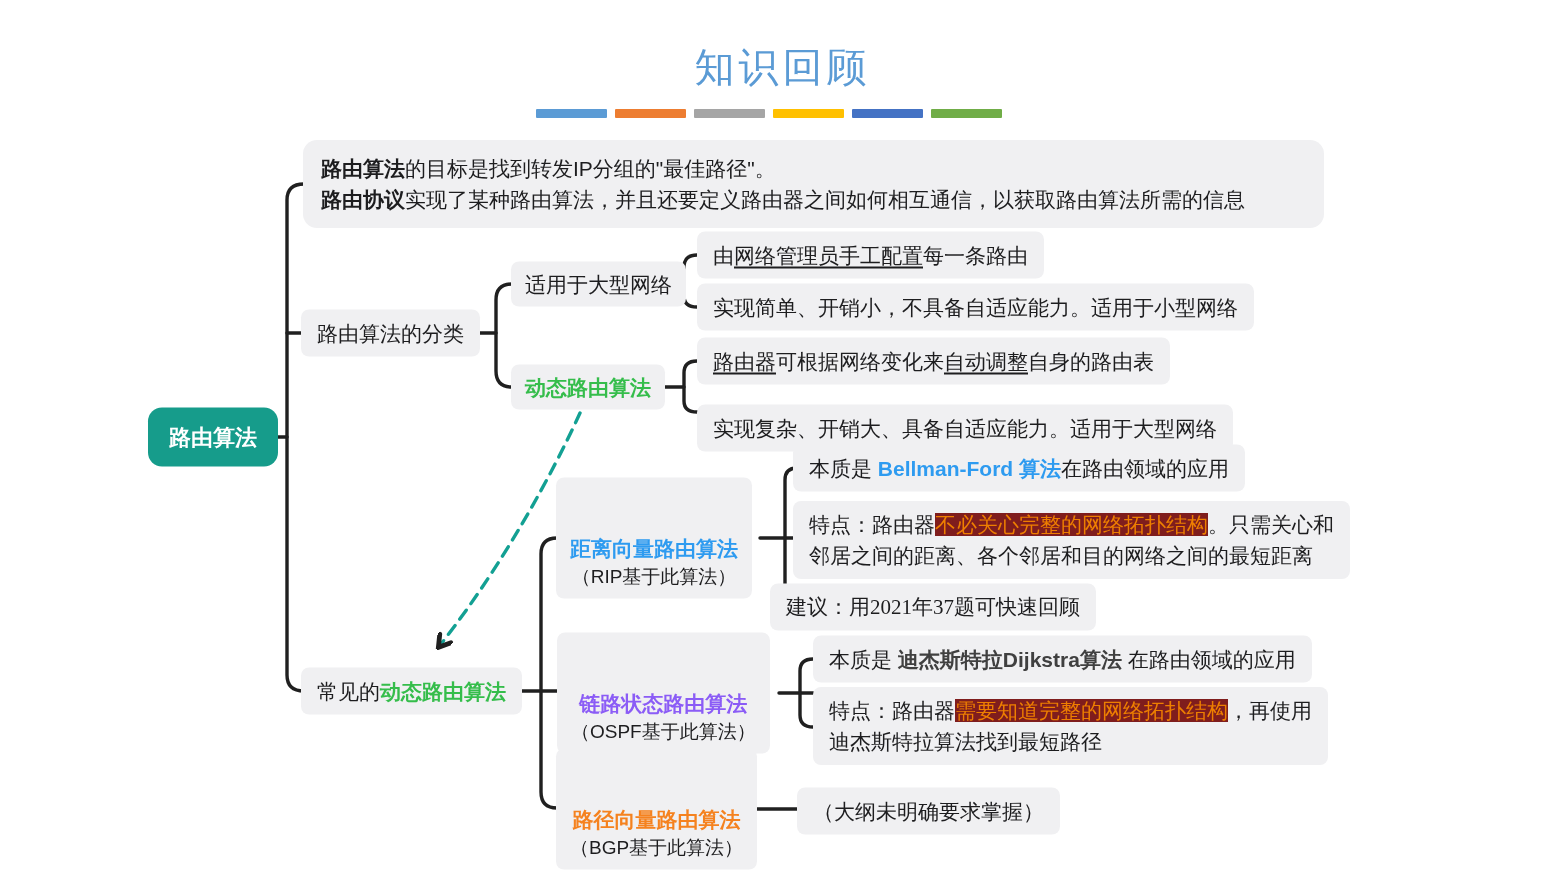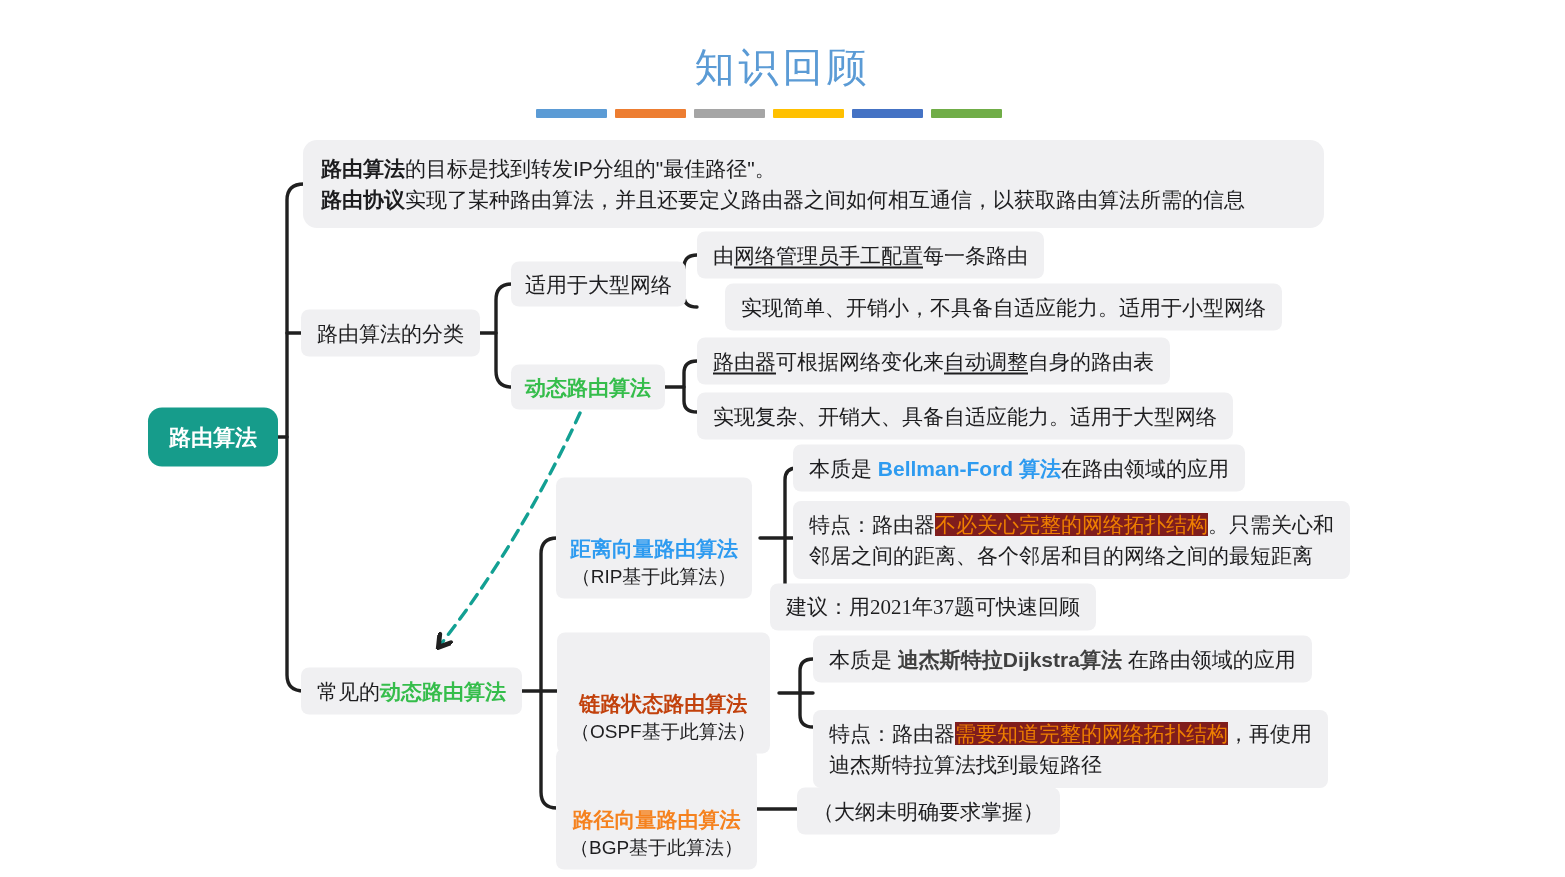--- a/index.html
+++ b/index.html
@@ -26,21 +26,21 @@
   .node-sub{font-size:19px;line-height:27px;color:#1d1d1f;font-weight:400;}
 
   .b{font-weight:700;}
   .u{text-decoration:underline;text-underline-offset:4px;text-decoration-thickness:1.5px;}
   .hl{background:#7f1d1d;color:#ee7f00;}
   .c-green{color:#35bd4b;}
   .c-blue{color:#2e9bf0;}
   .c-magenta{color:#404040;}
   .t-green{color:#35bd4b;font-weight:700;}
   .t-blue{color:#2e9bf0;}
-  .t-magenta{color:#c2410c;}
+  .t-magenta{color:#8b5cf6;}
   .t-orange{color:#f5821f;}
 </style>
 </head>
 <body>
 
 <div class="canvas">
 
   <svg class="wires">
     <defs>
       <marker id="chev" viewBox="0 0 12 12" refX="7" refY="6" markerWidth="5" markerHeight="5" orient="auto">
@@ -81,42 +81,42 @@
     <div><span class="b">路由算法</span><span>的目标是找到转发IP分组的"最佳路径"。</span></div>
     <div><span class="b">路由协议</span><span>实现了某种路由算法，并且还要定义路由器之间如何相互通信，以获取路由算法所需的信息</span></div>
   </div>
 
   <div class="bubble rootnode" style="left:148px;top:437px;">路由算法</div>
 
   <div class="bubble" style="left:301px;top:333px;">路由算法的分类</div>
 
   <div class="bubble" style="left:511px;top:284px;padding:7px 14px;">适用于大型网络</div>
   <div class="bubble" style="left:697px;top:255px;"><span>由</span><span class="u">网络管理员手工配置</span><span>每一条路由</span></div>
-  <div class="bubble" style="left:697px;top:307px;margin-left:28px;"><span>实现简单、开销小，不具备自适应能力。适用于小型网络</span></div>
+  <div class="bubble" style="left:697px;top:307px;"><span>实现简单、开销小，不具备自适应能力。适用于小型网络</span></div>
 
   <div class="bubble t-green" style="left:511px;top:387px;padding:7px 14px;font-weight:700;">动态路由算法</div>
   <div class="bubble" style="left:697px;top:361px;"><span class="u">路由器</span><span>可根据网络变化来</span><span class="u">自动调整</span><span>自身的路由表</span></div>
-  <div class="bubble" style="left:697px;top:416px;"><span>实现复杂、开销大、具备自适应能力。适用于大型网络</span></div>
+  <div class="bubble" style="left:697px;top:428px;"><span>实现复杂、开销大、具备自适应能力。适用于大型网络</span></div>
 
   <div class="bubble" style="left:301px;top:691px;"><span>常见的</span><span class="b c-green">动态路由算法</span></div>
 
   <div class="bubble center" style="left:556px;top:538px;">
     <div class="node-title t-blue">距离向量路由算法</div>
     <div class="node-sub">（RIP基于此算法）</div>
   </div>
   <div class="bubble" style="left:793px;top:468px;"><span>本质是 </span><span class="b c-blue">Bellman-Ford 算法</span><span>在路由领域的应用</span></div>
   <div class="bubble" style="left:793px;top:540px;"><span>特点：路由器</span><span class="hl">不必关心完整的网络拓扑结构</span><span>。只需关心和</span><br><span>邻居之间的距离、各个邻居和目的网络之间的最短距离</span></div>
   <div class="bubble" style="left:770px;top:607px;font-family:Liberation Serif, serif;"><span>建议：用2021年37题可快速回顾</span></div>
 
   <div class="bubble center" style="left:557px;top:693px;">
     <div class="node-title t-magenta">链路状态路由算法</div>
     <div class="node-sub">（OSPF基于此算法）</div>
   </div>
   <div class="bubble" style="left:813px;top:659px;"><span>本质是 </span><span class="b c-magenta">迪杰斯特拉Dijkstra算法</span><span> 在路由领域的应用</span></div>
-  <div class="bubble" style="left:813px;top:726px;margin-top:23px;"><span>特点：路由器</span><span class="hl">需要知道完整的网络拓扑结构</span><span>，再使用</span><br><span>迪杰斯特拉算法找到最短路径</span></div>
+  <div class="bubble" style="left:813px;top:726px;"><span>特点：路由器</span><span class="hl">需要知道完整的网络拓扑结构</span><span>，再使用</span><br><span>迪杰斯特拉算法找到最短路径</span></div>
 
   <div class="bubble center" style="left:556px;top:809px;">
     <div class="node-title t-orange">路径向量路由算法</div>
     <div class="node-sub">（BGP基于此算法）</div>
   </div>
   <div class="bubble" style="left:797px;top:811px;"><span>（大纲未明确要求掌握）</span></div>
 
 </div>
 
 </body></html>

